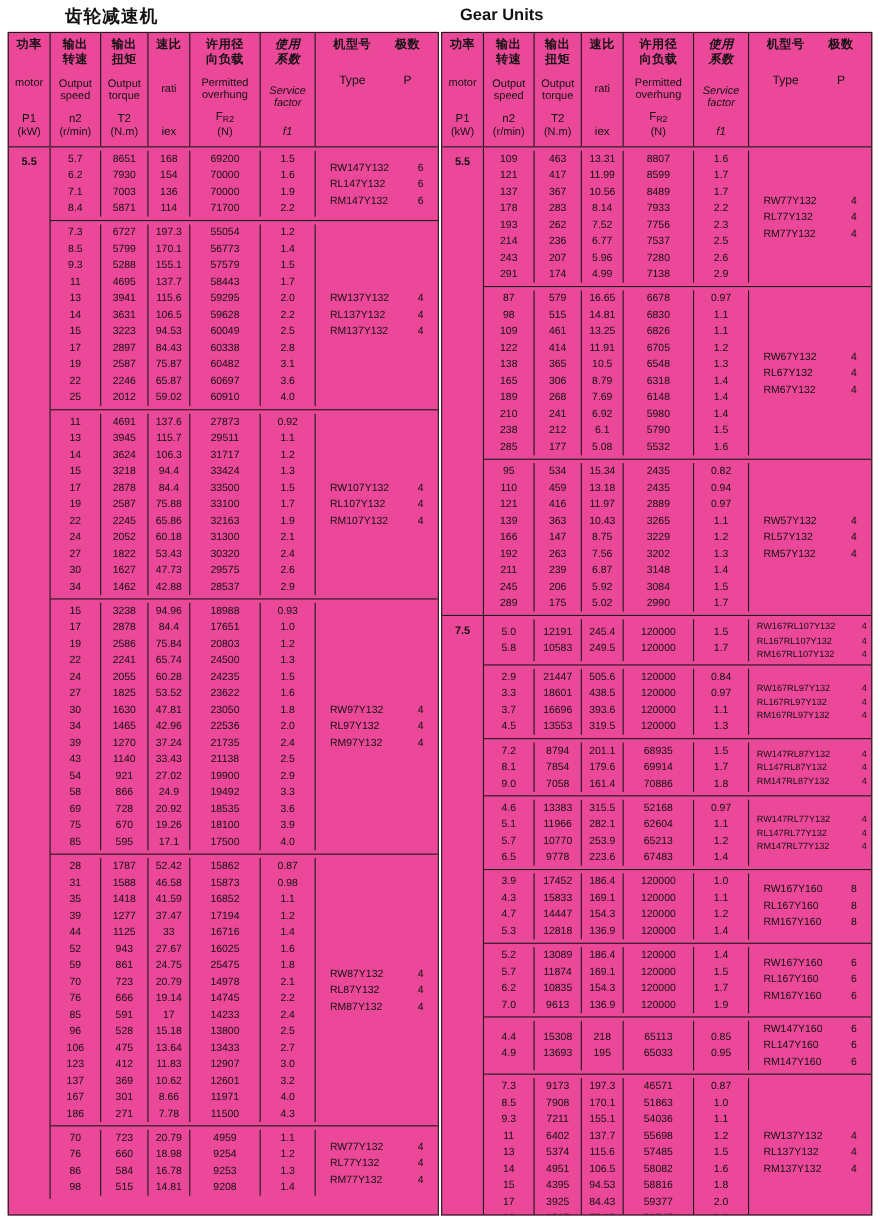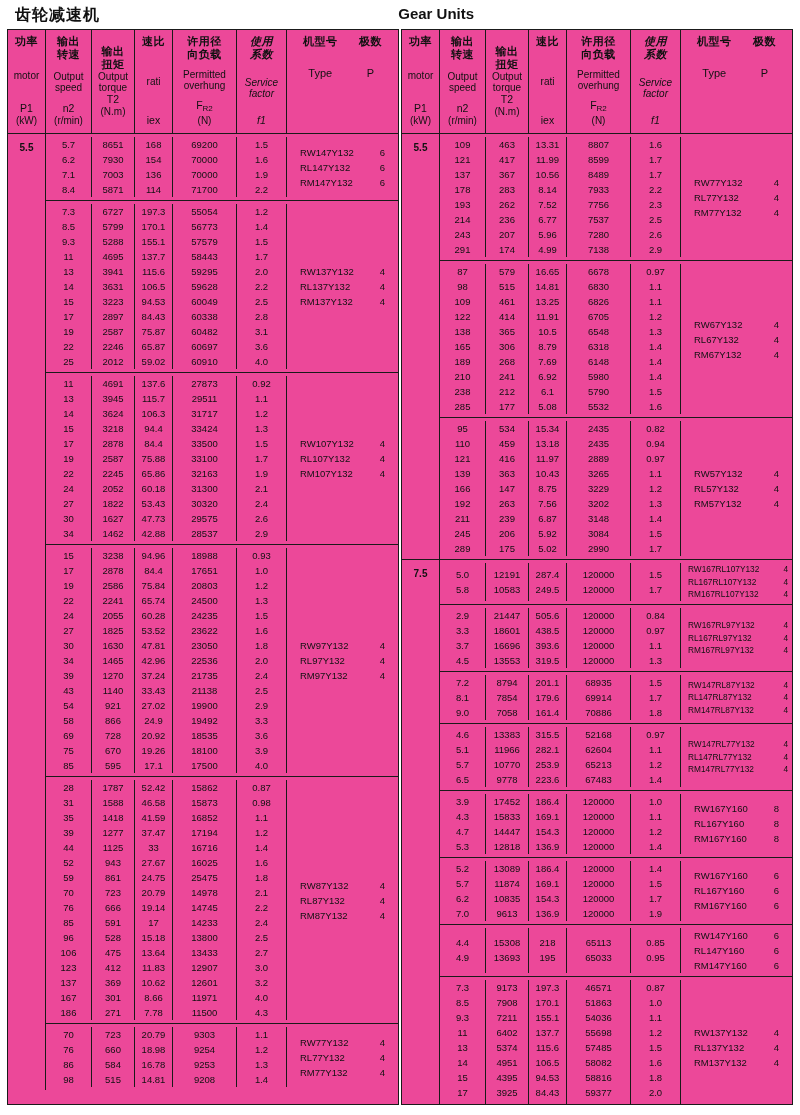--- a/index.html
+++ b/index.html
@@ -2,42 +2,42 @@
 <html><head>
 <meta charset="utf-8">
 <style>
   html,body { margin:0; padding:0; background:#fff; }
   body {
     width:800px; height:1115px; overflow:hidden;
     font-family:"Liberation Sans", sans-serif; color:#111;
     -webkit-font-smoothing:antialiased;
   }
   .page { padding:3px 7px 0 7px; position:relative; }
-  .titlebar { position:relative; height:26px; }
+  .titlebar { position:relative; height:26px;margin-left:44px; }
   .title-left { position:absolute; left:8px; top:2px; font-size:16px; font-weight:bold; letter-spacing:1px; }
   .title-center { position:absolute; left:54.6%; transform:translateX(-50%); top:2px; font-size:15px; font-weight:bold; }
 
   .tables { display:flex; align-items:stretch; }
   .gtable {
     width:392px; height:1076px; box-sizing:border-box;
     border:1.6px solid #1a1a1a; background:#ec4899;
     display:flex; flex-direction:column;
   }
   .gtable + .gtable { margin-left:2px; }
 
   
   .ghead { display:flex; height:104px; border-bottom:1.4px solid #1a1a1a; box-sizing:border-box; flex:none; }
   .hcell {
     box-sizing:border-box; border-right:1px solid #1a1a1a;
     display:flex; flex-direction:column; align-items:center; justify-content:space-between;
     text-align:center; padding:5px 0 6px 0;
   }
   .hcell.power  { width:38px; }
   .hcell.speed  { width:46px; }
-  .hcell.torque { width:43px;justify-content:center; }
+  .hcell.torque { width:43px; }
   .hcell.ratio  { width:38px; }
   .hcell.fr2    { width:64px; }
   .hcell.f1     { width:50px;font-style:italic; }
   .hcell.typ    { flex:1; border-right:none; flex-direction:row; justify-content:space-between;
                   align-items:flex-start; padding:5px 16px 0 16px; }
   .hcell .cn { font-weight:bold; font-size:11px; line-height:13px; letter-spacing:0.5px; }
   .hcell.speed .cn, .hcell.torque .cn, .hcell.f1 .cn { max-width:26px; }
   .hcell.fr2 .cn { max-width:40px; }
   .hcell .en { font-size:10px; line-height:11px; }
   .hcell .bot { display:flex; flex-direction:column; align-items:center; }
@@ -574,21 +574,21 @@
                   <div class="gcell">584</div>
                   <div class="gcell">515</div>
                 </div>
                 <div class="gcol iex">
                   <div class="gcell">20.79</div>
                   <div class="gcell">18.98</div>
                   <div class="gcell">16.78</div>
                   <div class="gcell">14.81</div>
                 </div>
                 <div class="gcol fr2">
-                  <div class="gcell">9303</div>
+                  <div class="gcell">4959</div>
                   <div class="gcell">9254</div>
                   <div class="gcell">9253</div>
                   <div class="gcell">9208</div>
                 </div>
                 <div class="gcol f1">
                   <div class="gcell">1.1</div>
                   <div class="gcell">1.2</div>
                   <div class="gcell">1.3</div>
                   <div class="gcell">1.4</div>
                 </div>
@@ -896,21 +896,21 @@
               <div class="ggroup small">
                 <div class="gcol n2">
                   <div class="gcell">5.0</div>
                   <div class="gcell">5.8</div>
                 </div>
                 <div class="gcol t2">
                   <div class="gcell">12191</div>
                   <div class="gcell">10583</div>
                 </div>
                 <div class="gcol iex">
-                  <div class="gcell">287.4</div>
+                  <div class="gcell">245.4</div>
                   <div class="gcell">249.5</div>
                 </div>
                 <div class="gcol fr2">
                   <div class="gcell">120000</div>
                   <div class="gcell">120000</div>
                 </div>
                 <div class="gcol f1">
                   <div class="gcell">1.5</div>
                   <div class="gcell">1.7</div>
                 </div>

